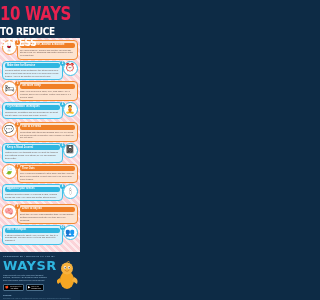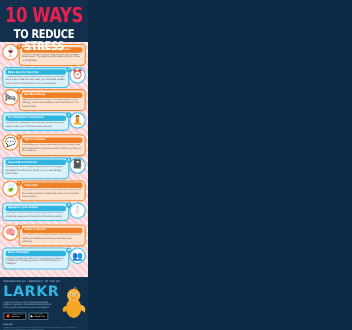--- a/index.html
+++ b/index.html
@@ -9,21 +9,21 @@
     background:#0d2b45;
   }
   #page{width:80px;height:300px;position:relative;overflow:hidden;}
 
   
   .header{
     background:#12304d;
     height:38px;
     padding-top:2px;
     box-sizing:border-box;
-    text-align:center;
+    text-align:left;
     position:relative;
     z-index:3;
   }
   .title-main{
     color:#e8214f;
     font-weight:bold;
     font-size:15px;
     line-height:15px;
     letter-spacing:-0.4px;
     font-family:"DejaVu Sans", sans-serif;
@@ -328,21 +328,21 @@
       <circle cx="28" cy="15" r="2.4" fill="#ffffff"></circle>
       <circle cx="20.4" cy="15.4" r="1.2" fill="#2b2b2b"></circle>
       <circle cx="28.4" cy="15.4" r="1.2" fill="#2b2b2b"></circle>
       <path d="M20 21 Q24 25 28 21" stroke="#c9761a" stroke-width="1.4" fill="none" stroke-linecap="round"></path>
       <path d="M10 36 Q0 40 6 48 Q10 44 14 44 Z" fill="#f5a623"></path>
       <path d="M38 34 Q48 38 44 48 Q38 44 34 42 Z" fill="#f7b23f"></path>
       <path d="M24 5 Q26 0 29 4" stroke="#f5a623" stroke-width="1.6" fill="none" stroke-linecap="round"></path>
     </svg>
 
     <div class="footer-kicker">PRESENTED BY / BROUGHT TO YOU BY</div>
-    <div class="brand"><span>LARK</span><span class="brand-r">R</span></div>
+    <div class="brand"><span>WAYS</span><span class="brand-r">R</span></div>
     <div class="footer-text">Larkr connects you with a licensed therapist anytime, anywhere. On-demand video sessions from your phone whenever you need support.</div>
 
     <div class="badges" id="badges">
         <div class="badge">
           <span class="glyph">🍎</span>
           <span>
             <span class="b-sub" style="display: block;">Download on the</span>
             <span style="display: block;">App Store</span>
           </span>
         </div>

